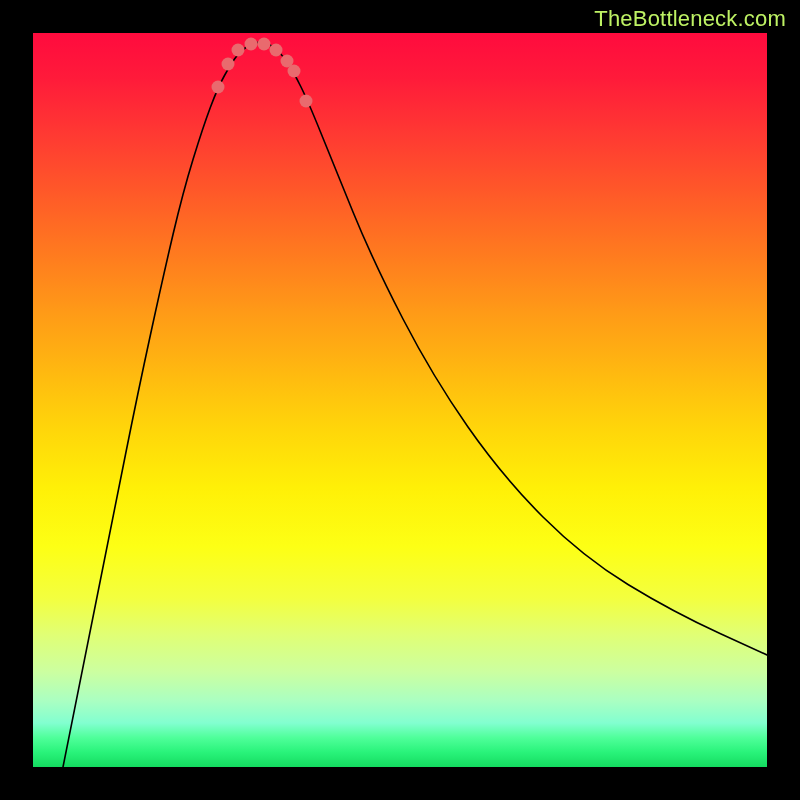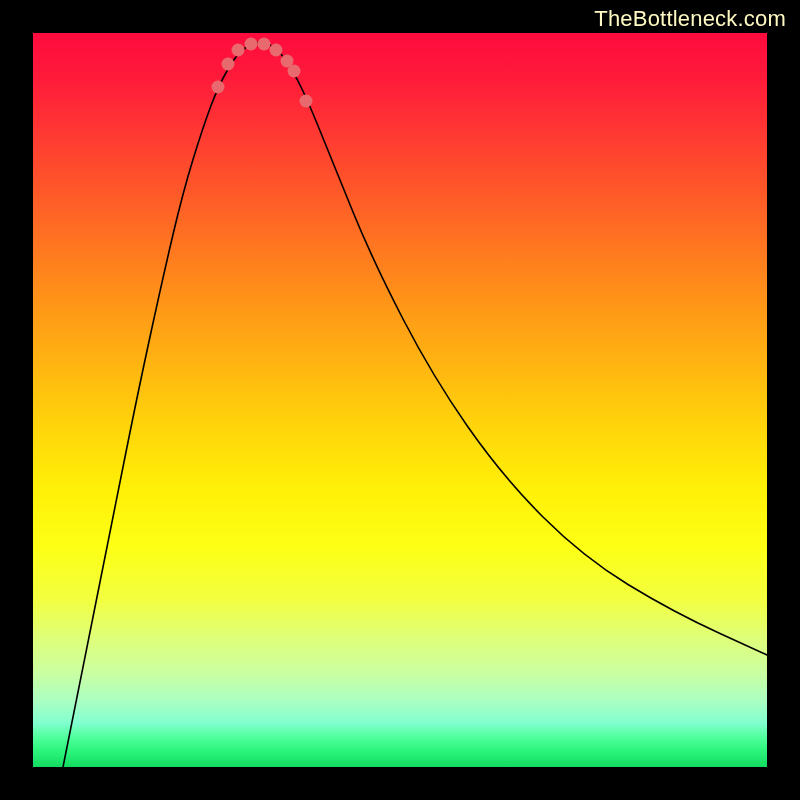--- a/index.html
+++ b/index.html
@@ -40,21 +40,21 @@
       #82ffd0 94%,
       #4fff9a 96%,
       #29f37a 98%,
       #14db60 100%
     );
   }
   .watermark {
     position: absolute;
     top: 6px;
     right: 14px;
-    color: #fef9c3;
+    color: #bef264;
     font-size: 22px;
     font-weight: 500;
     letter-spacing: 0.2px;
     user-select: none;
   }
   svg.curve {
     position: absolute;
     inset: 0;
     width: 100%;
     height: 100%;

